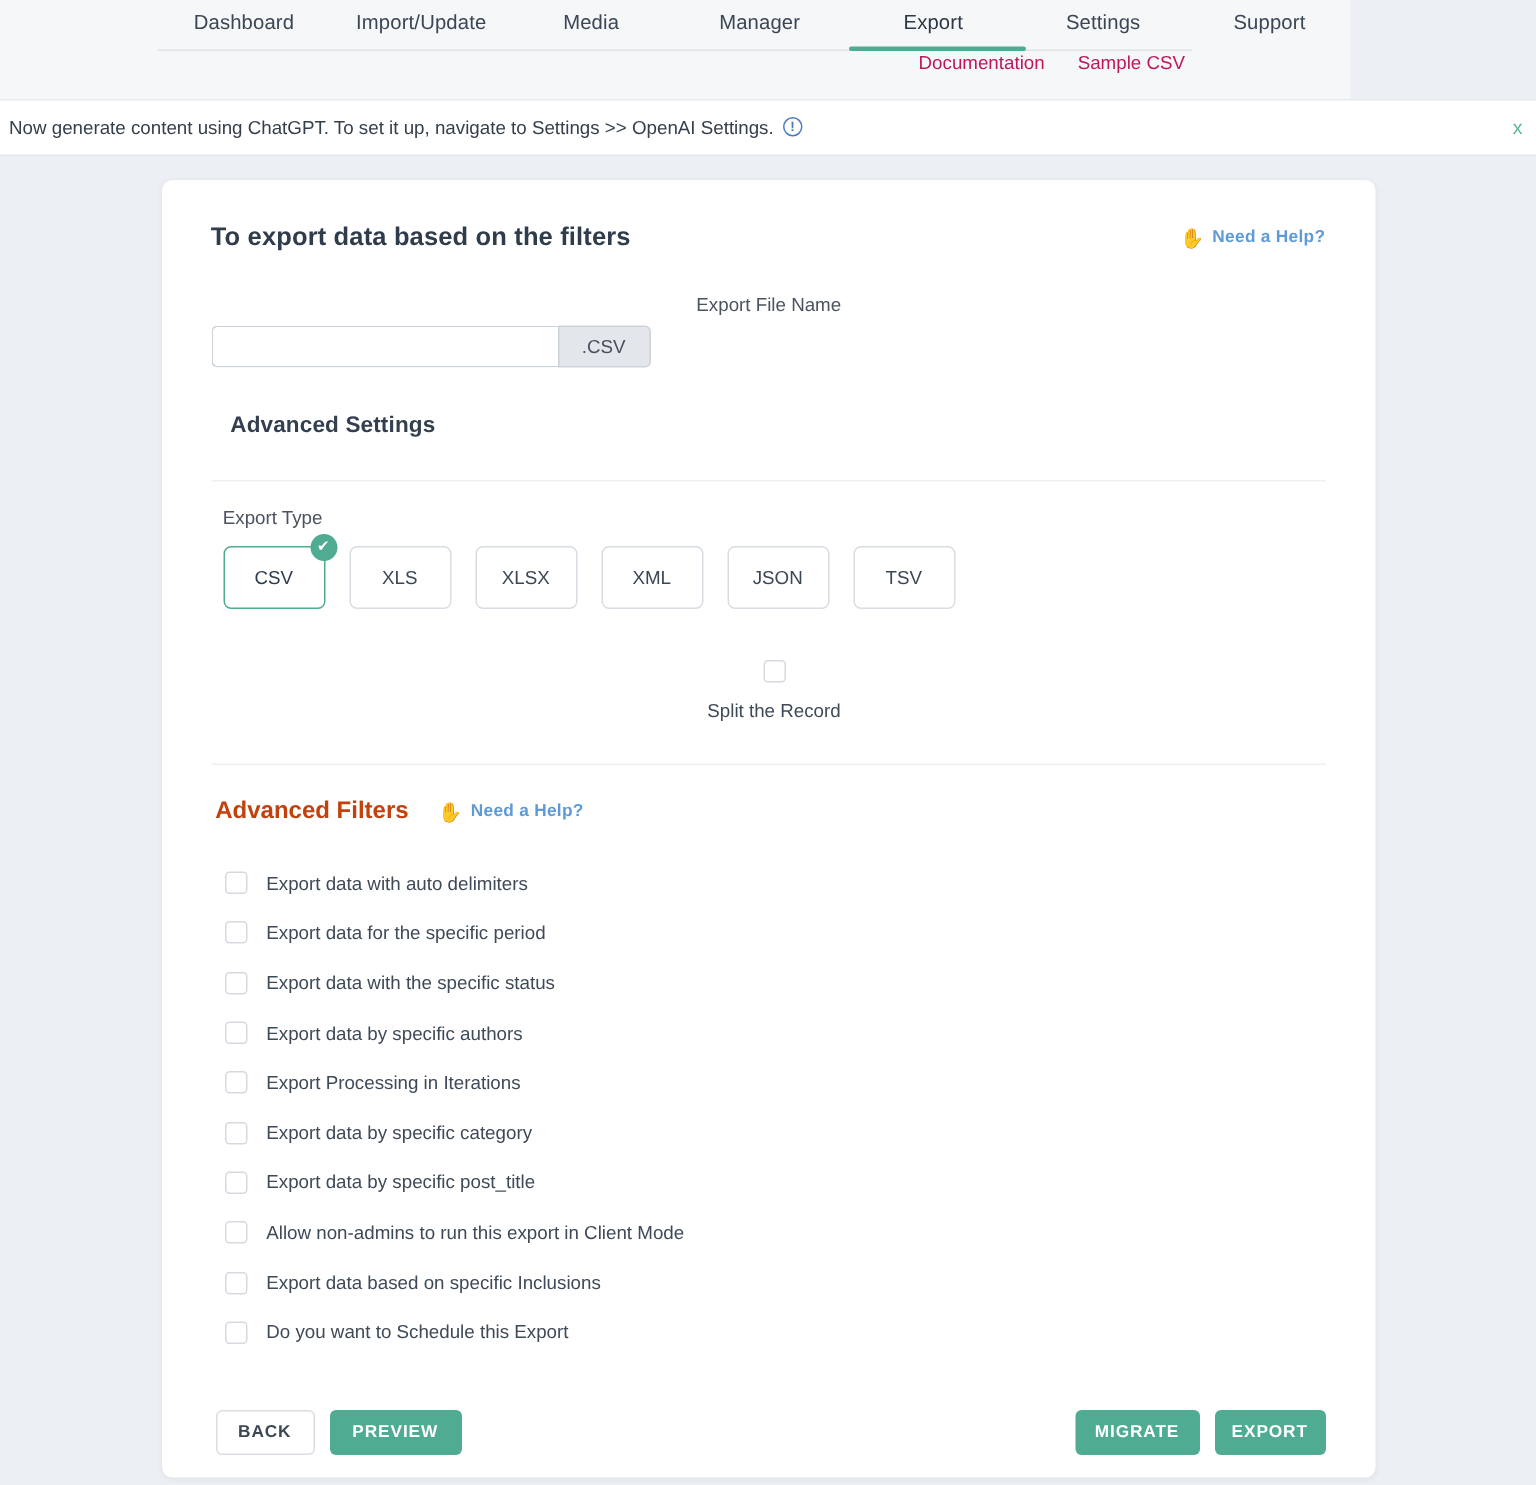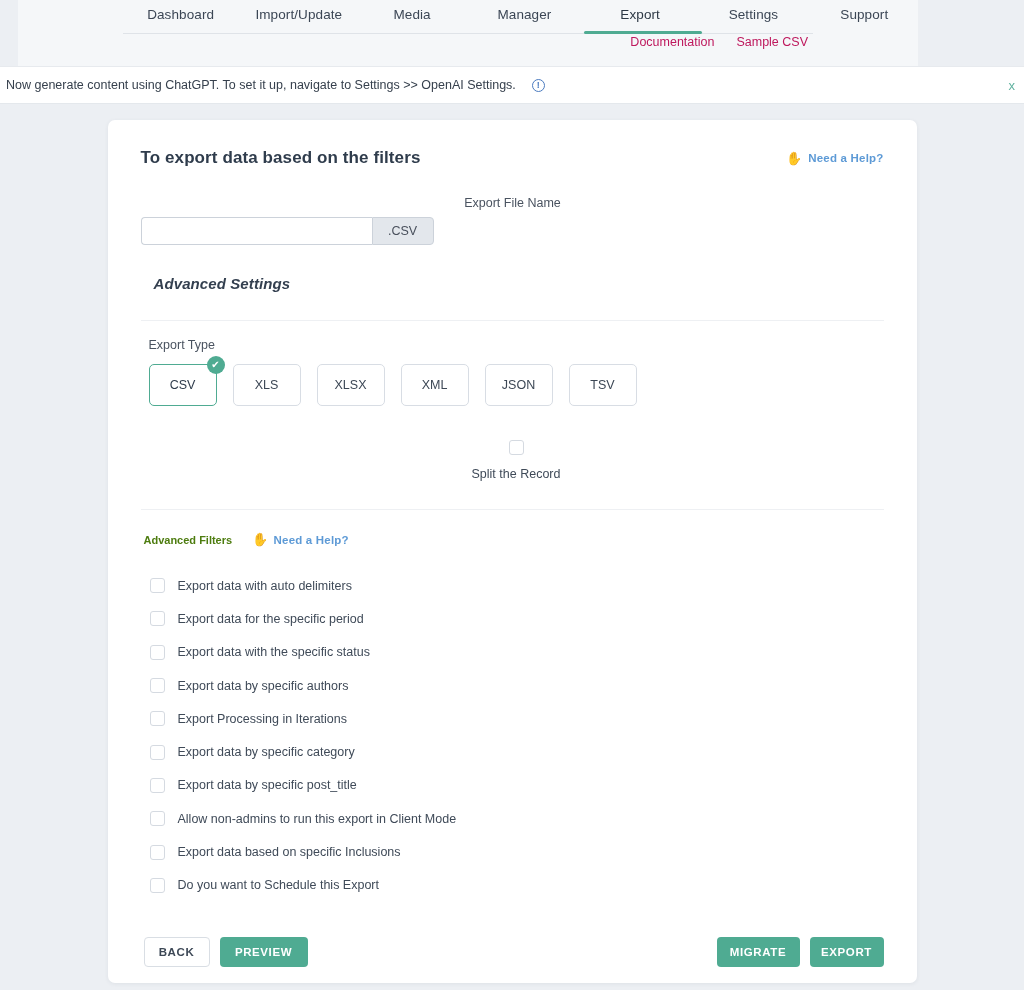--- a/index.html
+++ b/index.html
@@ -9,21 +9,20 @@
     background: #eceff3;
     font-family: "Liberation Sans", sans-serif;
     -webkit-font-smoothing: antialiased;
   }
 
   
   .topnav {
     position: relative;
     width: 900px; height: 66px;
     background: #f5f7f9;
-    margin-left: 18px;
   }
   .nav-tabs {
     display: flex;
     align-items: flex-start;
     padding-left: 105px;
     height: 40px;
   }
   .nav-tab {
     position: relative;
     font-size: 13.5px;
@@ -68,21 +67,21 @@
     position: relative;
     width: 1024px; height: 38px;
     background: #ffffff;
     border-top: 1px solid #e7eaee;
     border-bottom: 1px solid #e4e8ec;
     display: flex; align-items: center;
   }
   .notice-text {
     font-size: 12.5px; color: #36404d;
     margin-left: 6px;
-    display: flex; align-items: center; gap: 14px;
+    display: flex; gap: 4px;
   }
   .info-badge {
     display: inline-flex; align-items: center; justify-content: center;
     width: 13px; height: 13px;
     border: 1px solid #4b7bbf; border-radius: 50%;
     color: #4b7bbf; font-size: 9px; line-height: 1;
     margin-left: 2px; font-weight: 700;
     cursor: pointer;
   }
   .notice-close {
@@ -133,21 +132,21 @@
   .input-addon {
     width: 62px; height: 28px;
     display: flex; align-items: center; justify-content: center;
     background: #e3e7ec; border: 1px solid #ccd2da;
     border-radius: 0 4px 4px 0;
     font-size: 12.5px; color: #49505c;
   }
 
   .section-title {
     font-size: 15px; font-weight: 700; color: #333f4f;
-    margin: 30px 0 0 13px; letter-spacing: .1px; font-style: italic;
+    margin: 30px 0 0 13px; letter-spacing: .1px;
   }
   .divider { height: 1px; background: #eef0f3; margin: 28px 0 0 0; }
 
   .sub-label { font-size: 12.5px; color: #4a5360; margin: 17px 0 12px 8px; }
 
   .type-row { display: flex; gap: 16px; margin-left: 8px; }
   .type-btn {
     position: relative;
     width: 68px; height: 42px;
     border: 1px solid #d8dde4; border-radius: 5px;
@@ -166,21 +165,21 @@
 
   .chk-row { display: flex; align-items: center; gap: 12px; margin-left: 8px; flex-direction: column; }
   .chk {
     width: 15px; height: 15px; flex: none;
     border: 1px solid #d5dae1; border-radius: 3px; background: #fff;
     cursor: pointer;
   }
   .chk-label { font-size: 12.5px; color: #3f4a58; }
 
   .filters-head { display: flex; align-items: center; gap: 20px; margin: 22px 0 0 3px; }
-  .filters-title { font-size: 11px; font-weight: 700; color: #4d7c0f; }
+  .filters-title { font-size: 16px; font-weight: 700; color: #c2410c; }
 
   .filter-list { margin-top: 22px; }
   .filter-item {
     display: flex; align-items: center; gap: 13px;
     height: 33.3px;
     margin-left: 9px;
   }
   .filter-item .chk-label { font-size: 12.5px; color: #3f4a58; }
 
   .actions {

